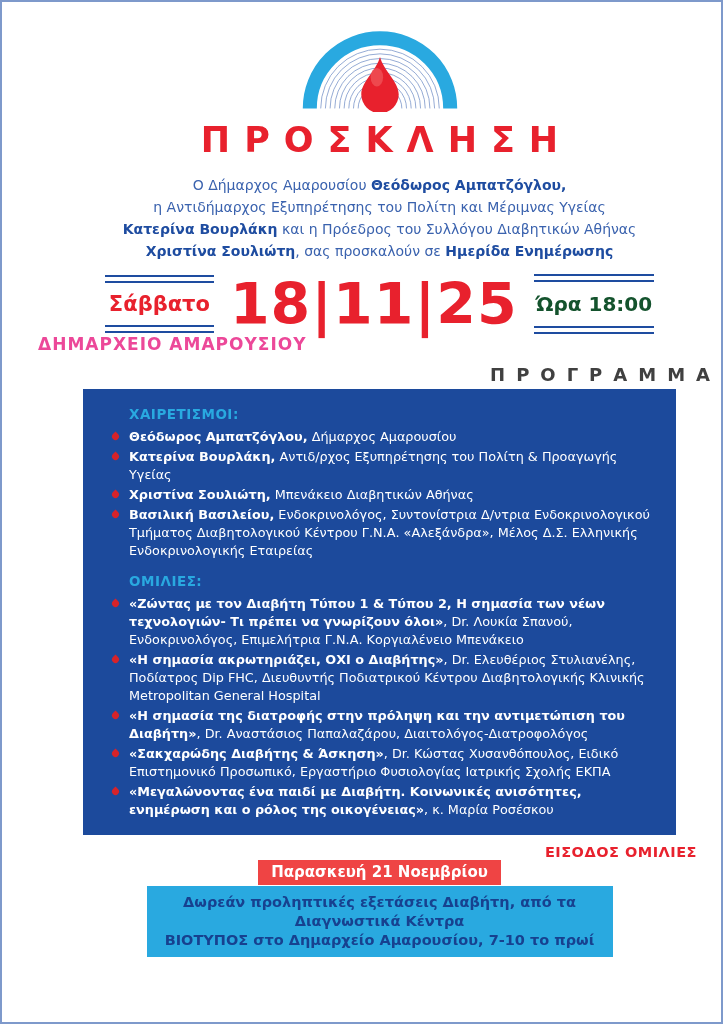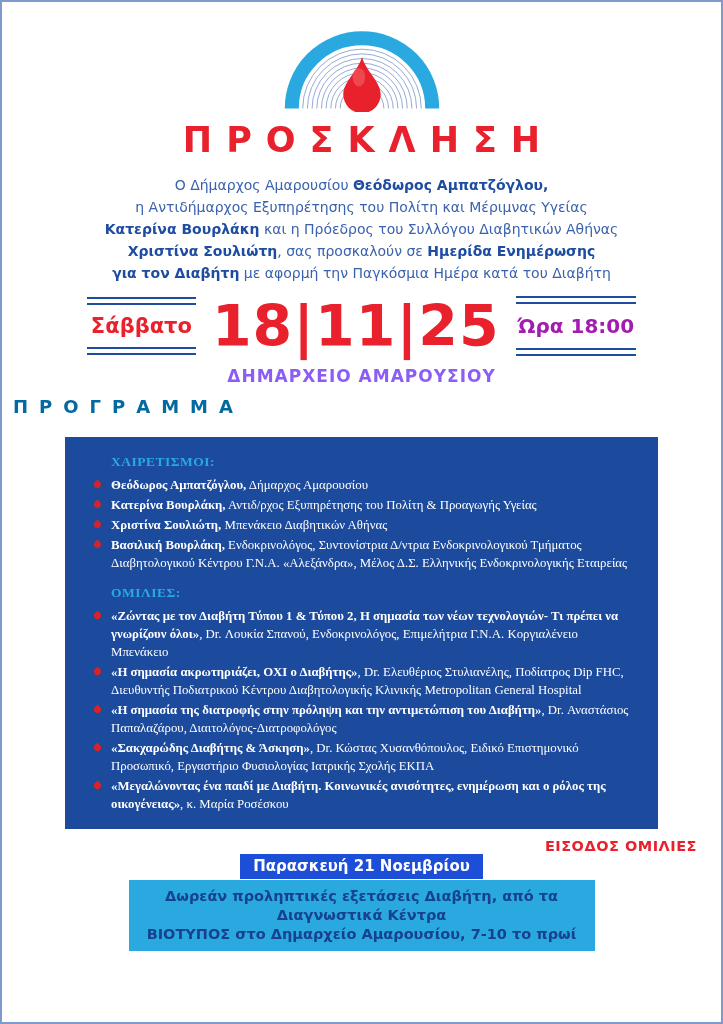--- a/index.html
+++ b/index.html
@@ -1,58 +1,59 @@
 <!DOCTYPE html>
 <html><head>
 <meta charset="utf-8">
 <style>
   html,body{margin:0;padding:0;background:#fff;}
   .page{
     position:relative;width:723px;height:1024px;box-sizing:border-box;
     border:2px solid #7e99cb;background:#fff;overflow:hidden;
     font-family:"DejaVu Sans","Liberation Sans",sans-serif;
+    padding-left:36px;
   }
   .b{font-weight:bold;}
   
   .logo-wrap{text-align:center;padding-top:28px;}
   .title{
     text-align:center;color:#e8212d;font-weight:bold;font-size:35px;
     letter-spacing:14px;margin:4px 0 0 14px;
   }
   
   .intro{margin-top:14px;text-align:center;color:#3a62ae;font-size:14px;line-height:22px;}
   .intro .b{color:#1e4ca0;}
   
   .date-row{display:flex;justify-content:center;align-items:center;gap:16px;margin-top:12px;}
   .line-block{display:flex;flex-direction:column;gap:7px;}
   .pair{height:4px;border-top:2.5px solid #1e4ca0;border-bottom:2.5px solid #1e4ca0;}
   .day-label{color:#e8212d;font-weight:bold;font-size:21px;text-align:center;padding:2px 4px;}
-  .time-label{color:#a21caf;font-weight:bold;font-size:20px;text-align:center;padding:3px 2px;}
+  .time-label{color:#14532d;font-weight:bold;font-size:20px;text-align:center;padding:3px 2px;}
   .big-date{color:#e8212d;font-weight:bold;font-size:57px;line-height:58px;letter-spacing:1px;}
   
-  .venue{margin-top:10px;text-align:center;color:#8b5cf6;font-weight:bold;font-size:17px;letter-spacing:1px;}
+  .venue{text-align:left;color:#ec4899;font-weight:bold;font-size:17px;letter-spacing:1px;}
   .address{margin-top:4px;text-align:center;color:#2d5ba8;font-size:13.5px;}
-  .program-heading{margin-top:10px;text-align:left;color:#0369a1;font-weight:bold;font-size:18px;letter-spacing:11px;text-indent:11px;}
+  .program-heading{margin-top:10px;text-align:right;color:#404040;font-weight:bold;font-size:18px;letter-spacing:11px;text-indent:11px;}
   
   .program-box{
-    width:593px;margin:20px auto 0;background:#1c4a9c;color:#fff;
-    box-sizing:border-box;padding:16px 22px 14px 20px;font-size:12.8px;line-height:18px;font-family:Liberation Serif, serif;
+    width:593px;margin:4px auto 0;background:#1c4a9c;color:#fff;
+    box-sizing:border-box;padding:16px 22px 14px 20px;font-size:12.8px;line-height:18px;
   }
   .section-heading{color:#29a9e0;font-weight:bold;font-size:13.5px;margin:0 0 5px 26px;letter-spacing:0.5px;}
   .program-box ul{list-style:none;margin:0;padding:0;}
   .program-box li{position:relative;padding-left:26px;margin-bottom:2px;}
   .drop-bullet{
     position:absolute;left:9px;top:5px;width:7px;height:7px;background:#d6232a;
     border-radius:0 50% 50% 50%;transform:rotate(45deg);
   }
   .talks-heading{margin-top:12px;}
   
   .free-entry{text-align:right;color:#e8212d;font-weight:bold;font-size:14.5px;margin:9px 24px 0 0;letter-spacing:0.5px;}
   .badge{
-    display:block;width:fit-content;margin:0 auto;background:#1d4ed8;color:#fff;
+    display:block;width:fit-content;margin:0 auto;background:#ef4444;color:#fff;
     font-weight:bold;font-size:15px;padding:3px 13px 4px;position:relative;z-index:2;
   }
   .banner{
     width:466px;margin:1px auto 16px;background:#29a9e0;color:#17418f;font-weight:bold;
     text-align:center;font-size:14.5px;line-height:19px;padding:7px 6px;box-sizing:border-box;
   }
 </style>
 </head>
 <body>
 
@@ -77,21 +78,20 @@
     </svg>
   </div>
 
   <div class="title">ΠΡΟΣΚΛΗΣΗ</div>
 
   <div class="intro" id="intro">
       <div><span>Ο Δήμαρχος Αμαρουσίου </span><span class="b">Θεόδωρος Αμπατζόγλου,</span></div>
       <div><span>η Αντιδήμαρχος Εξυπηρέτησης του Πολίτη και Μέριμνας Υγείας</span></div>
       <div><span class="b">Κατερίνα Βουρλάκη</span><span> και η Πρόεδρος του Συλλόγου Διαβητικών Αθήνας</span></div>
       <div><span class="b">Χριστίνα Σουλιώτη</span><span>, σας προσκαλούν σε </span><span class="b">Ημερίδα Ενημέρωσης</span></div>
-      <div><span class="b">για τον Διαβήτη</span><span> με αφορμή την Παγκόσμια Ημέρα κατά του Διαβήτη</span></div>
     </div>
 
   <div class="date-row">
     <div class="line-block">
       <div class="pair"></div>
       <div class="day-label">Σάββατο</div>
       <div class="pair"></div>
     </div>
     <div class="big-date">18|11|25</div>
     <div class="line-block">
@@ -104,21 +104,21 @@
   <div class="venue">ΔΗΜΑΡΧΕΙΟ ΑΜΑΡΟΥΣΙΟΥ</div>
 
   <div class="program-heading">ΠΡΟΓΡΑΜΜΑ</div>
 
   <div class="program-box">
     <div class="section-heading">ΧΑΙΡΕΤΙΣΜΟΙ:</div>
     <ul id="greetings-list">
         <li><span class="drop-bullet"></span><span class="b">Θεόδωρος Αμπατζόγλου,</span><span> Δήμαρχος Αμαρουσίου</span></li>
         <li><span class="drop-bullet"></span><span class="b">Κατερίνα Βουρλάκη,</span><span> Αντιδ/ρχος Εξυπηρέτησης του Πολίτη &amp; Προαγωγής Υγείας</span></li>
         <li><span class="drop-bullet"></span><span class="b">Χριστίνα Σουλιώτη,</span><span> Μπενάκειο Διαβητικών Αθήνας</span></li>
-        <li><span class="drop-bullet"></span><span class="b">Βασιλική Βουρλάκη,</span><span> Ενδοκρινολόγος, Συντονίστρια Δ/ντρια Ενδοκρινολογικού Τμήματος Διαβητολογικού Κέντρου Γ.Ν.Α. «Αλεξάνδρα», Μέλος Δ.Σ. Ελληνικής Ενδοκρινολογικής Εταιρείας</span></li>
+        <li><span class="drop-bullet"></span><span class="b">Βασιλική Βασιλείου,</span><span> Ενδοκρινολόγος, Συντονίστρια Δ/ντρια Ενδοκρινολογικού Τμήματος Διαβητολογικού Κέντρου Γ.Ν.Α. «Αλεξάνδρα», Μέλος Δ.Σ. Ελληνικής Ενδοκρινολογικής Εταιρείας</span></li>
       </ul>
     <div class="section-heading talks-heading">ΟΜΙΛΙΕΣ:</div>
     <ul id="talks-list">
         <li><span class="drop-bullet"></span><span class="b">«Ζώντας με τον Διαβήτη Τύπου 1 &amp; Τύπου 2, Η σημασία των νέων τεχνολογιών- Τι πρέπει να γνωρίζουν όλοι»</span><span>, Dr. Λουκία Σπανού, Ενδοκρινολόγος, Επιμελήτρια Γ.Ν.Α. Κοργιαλένειο Μπενάκειο</span></li>
         <li><span class="drop-bullet"></span><span class="b">«Η σημασία ακρωτηριάζει, ΟΧΙ ο Διαβήτης»</span><span>, Dr. Ελευθέριος Στυλιανέλης, Ποδίατρος Dip FHC, Διευθυντής Ποδιατρικού Κέντρου Διαβητολογικής Κλινικής Metropolitan General Hospital</span></li>
         <li><span class="drop-bullet"></span><span class="b">«Η σημασία της διατροφής στην πρόληψη και την αντιμετώπιση του Διαβήτη»</span><span>, Dr. Αναστάσιος Παπαλαζάρου, Διαιτολόγος-Διατροφολόγος</span></li>
         <li><span class="drop-bullet"></span><span class="b">«Σακχαρώδης Διαβήτης &amp; Άσκηση»</span><span>, Dr. Κώστας Χυσανθόπουλος, Ειδικό Επιστημονικό Προσωπικό, Εργαστήριο Φυσιολογίας Ιατρικής Σχολής ΕΚΠΑ</span></li>
         <li><span class="drop-bullet"></span><span class="b">«Μεγαλώνοντας ένα παιδί με Διαβήτη. Κοινωνικές ανισότητες, ενημέρωση και ο ρόλος της οικογένειας»</span><span>, κ. Μαρία Ροσέσκου</span></li>
       </ul>
   </div>

